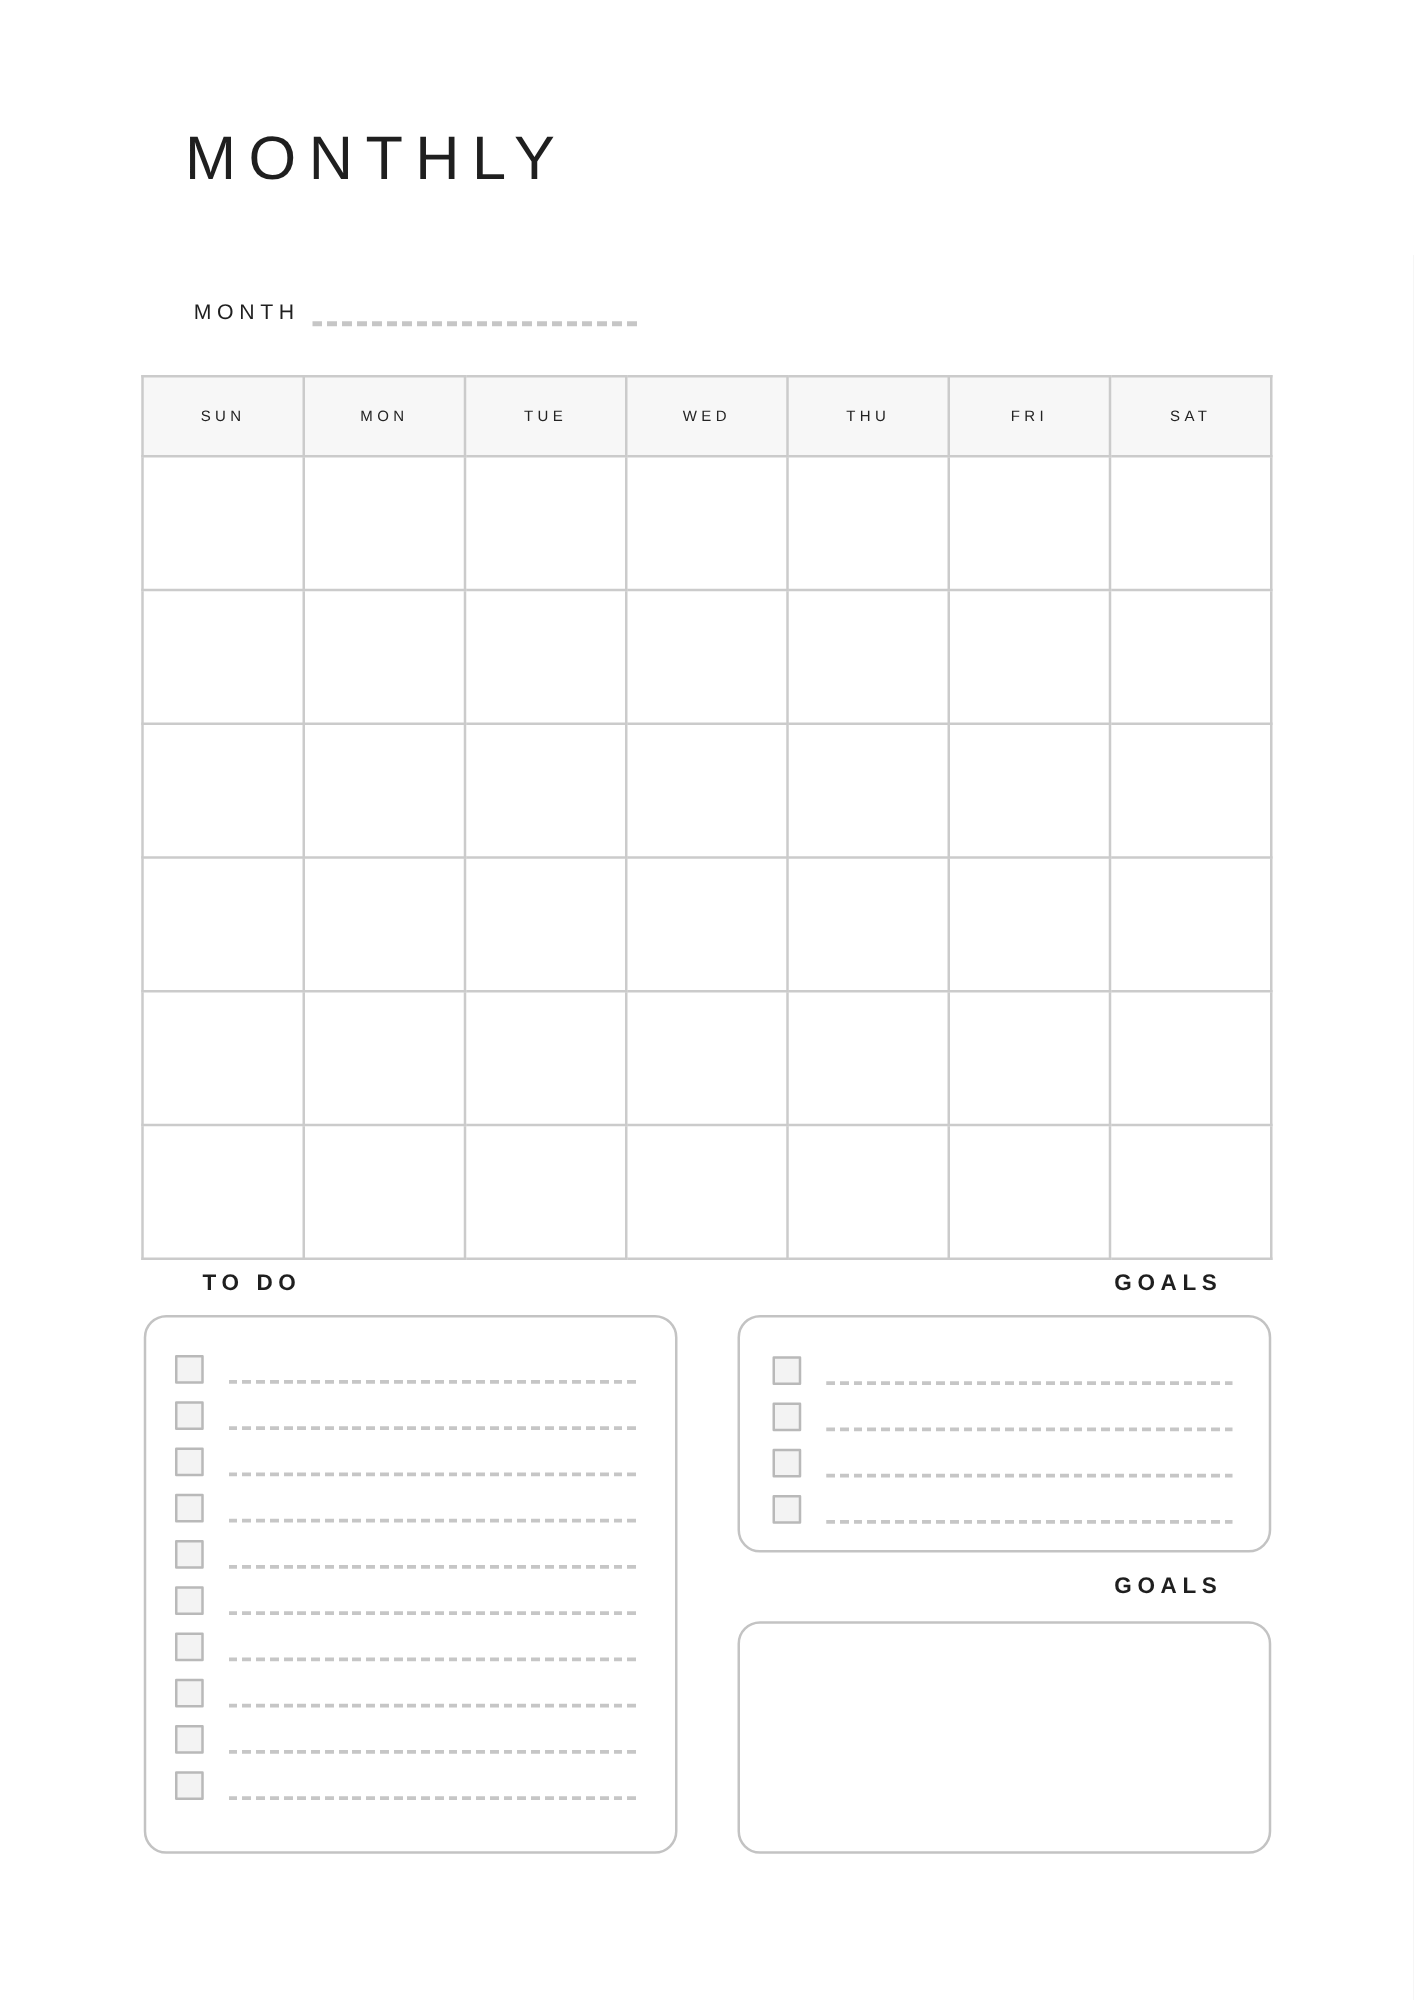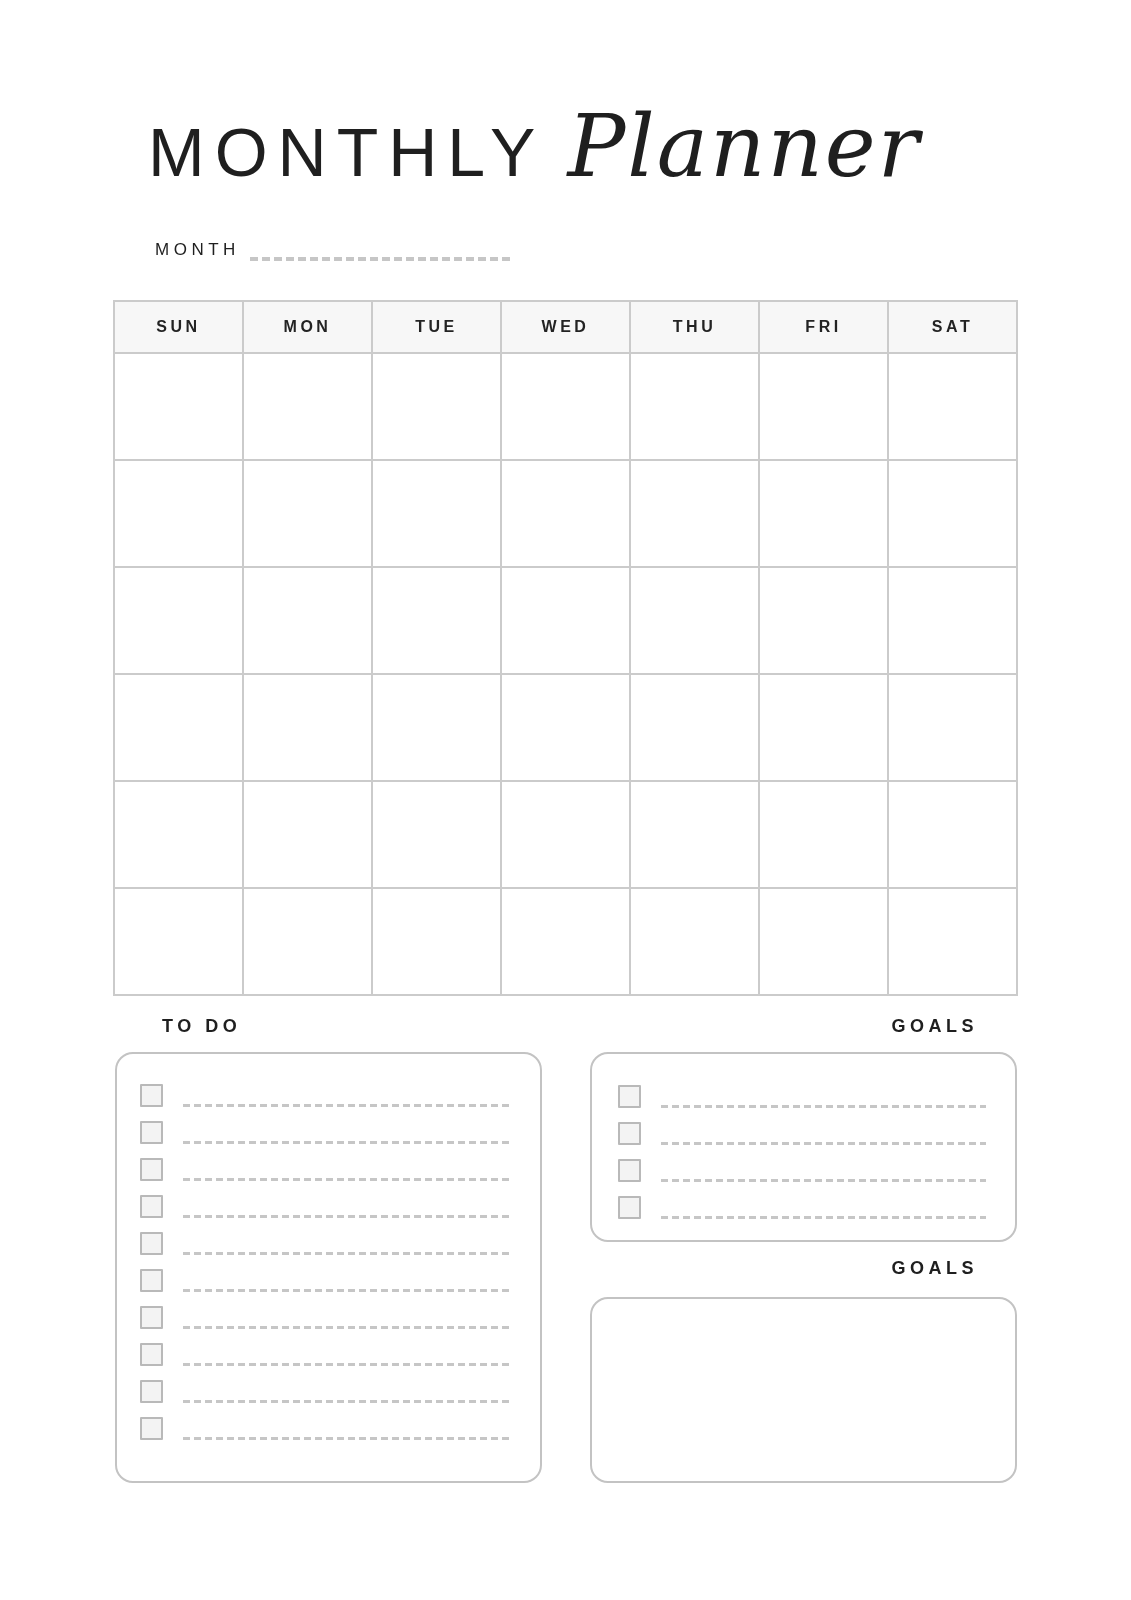--- a/index.html
+++ b/index.html
@@ -19,21 +19,21 @@
   .title-row {
     position: absolute;
     left: 148px;
     top: 103px;
     display: flex;
     align-items: baseline;
     gap: 22px;
     white-space: nowrap;
   }
   .title-main {
-    font-size: 68px;
+    font-size: 49px;
     font-weight: 300;
     letter-spacing: 10px;
     line-height: 1;
     color: var(--text, #1f1f1f);
   }
   .title-script {
     font-family: "DejaVu Serif", serif;
     font-style: italic;
     font-size: 86px;
     line-height: 1;
@@ -67,25 +67,25 @@
   
   table.calendar {
     position: absolute;
     left: 113px;
     top: 300px;
     width: 905px;
     border-collapse: collapse;
     table-layout: fixed;
   }
   table.calendar th {
-    height: 52px;
+    height: 64px;
     background: var(--header_bg, #f7f7f7);
     border: 2px solid var(--grid_border, #cbcbcb);
-    font-size: 16px;
-    font-weight: 700;
+    font-size: 12px;
+    font-weight: 400;
     letter-spacing: 3.5px;
     color: #232323;
     text-align: center;
     vertical-align: middle;
   }
   table.calendar td {
     height: 107px;
     border: 2px solid var(--grid_border, #cbcbcb);
     background: var(--page_bg, #ffffff);
   }
@@ -136,21 +136,20 @@
       var(--dash, #c6c6c6) 0 7px, transparent 7px 11px);
   }
 </style>
 </head>
 <body>
 
 <div class="page">
 
   <div class="title-row">
     <span class="title-main">MONTHLY</span>
-    <span class="title-script">Planner</span>
   </div>
 
   <div class="month-row">
     <span class="month-label">MONTH</span>
     <span class="month-line"></span>
   </div>
 
   <table class="calendar">
     <thead>
       <tr id="cal-head">

